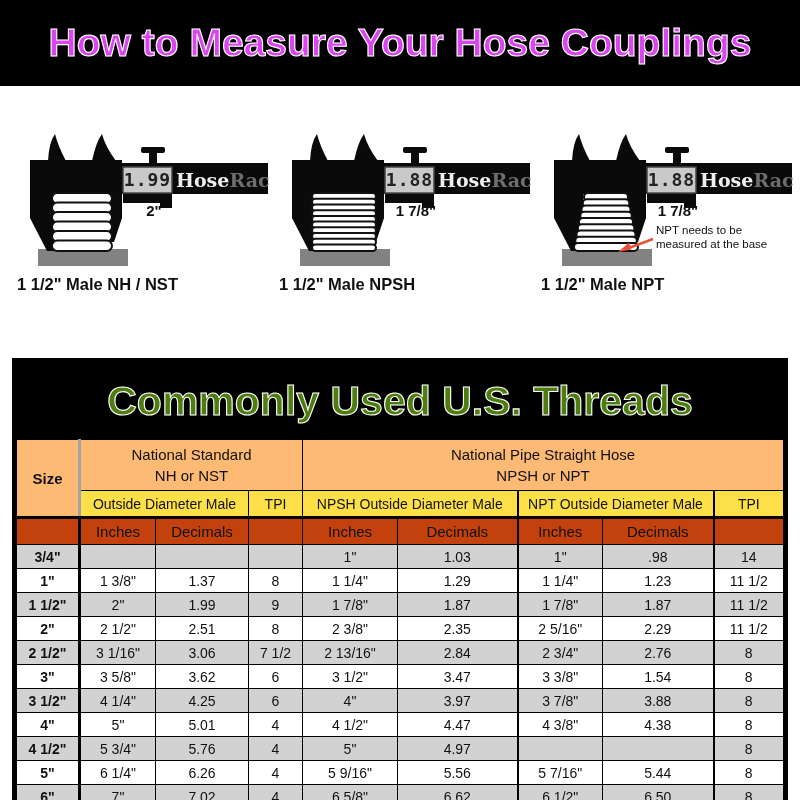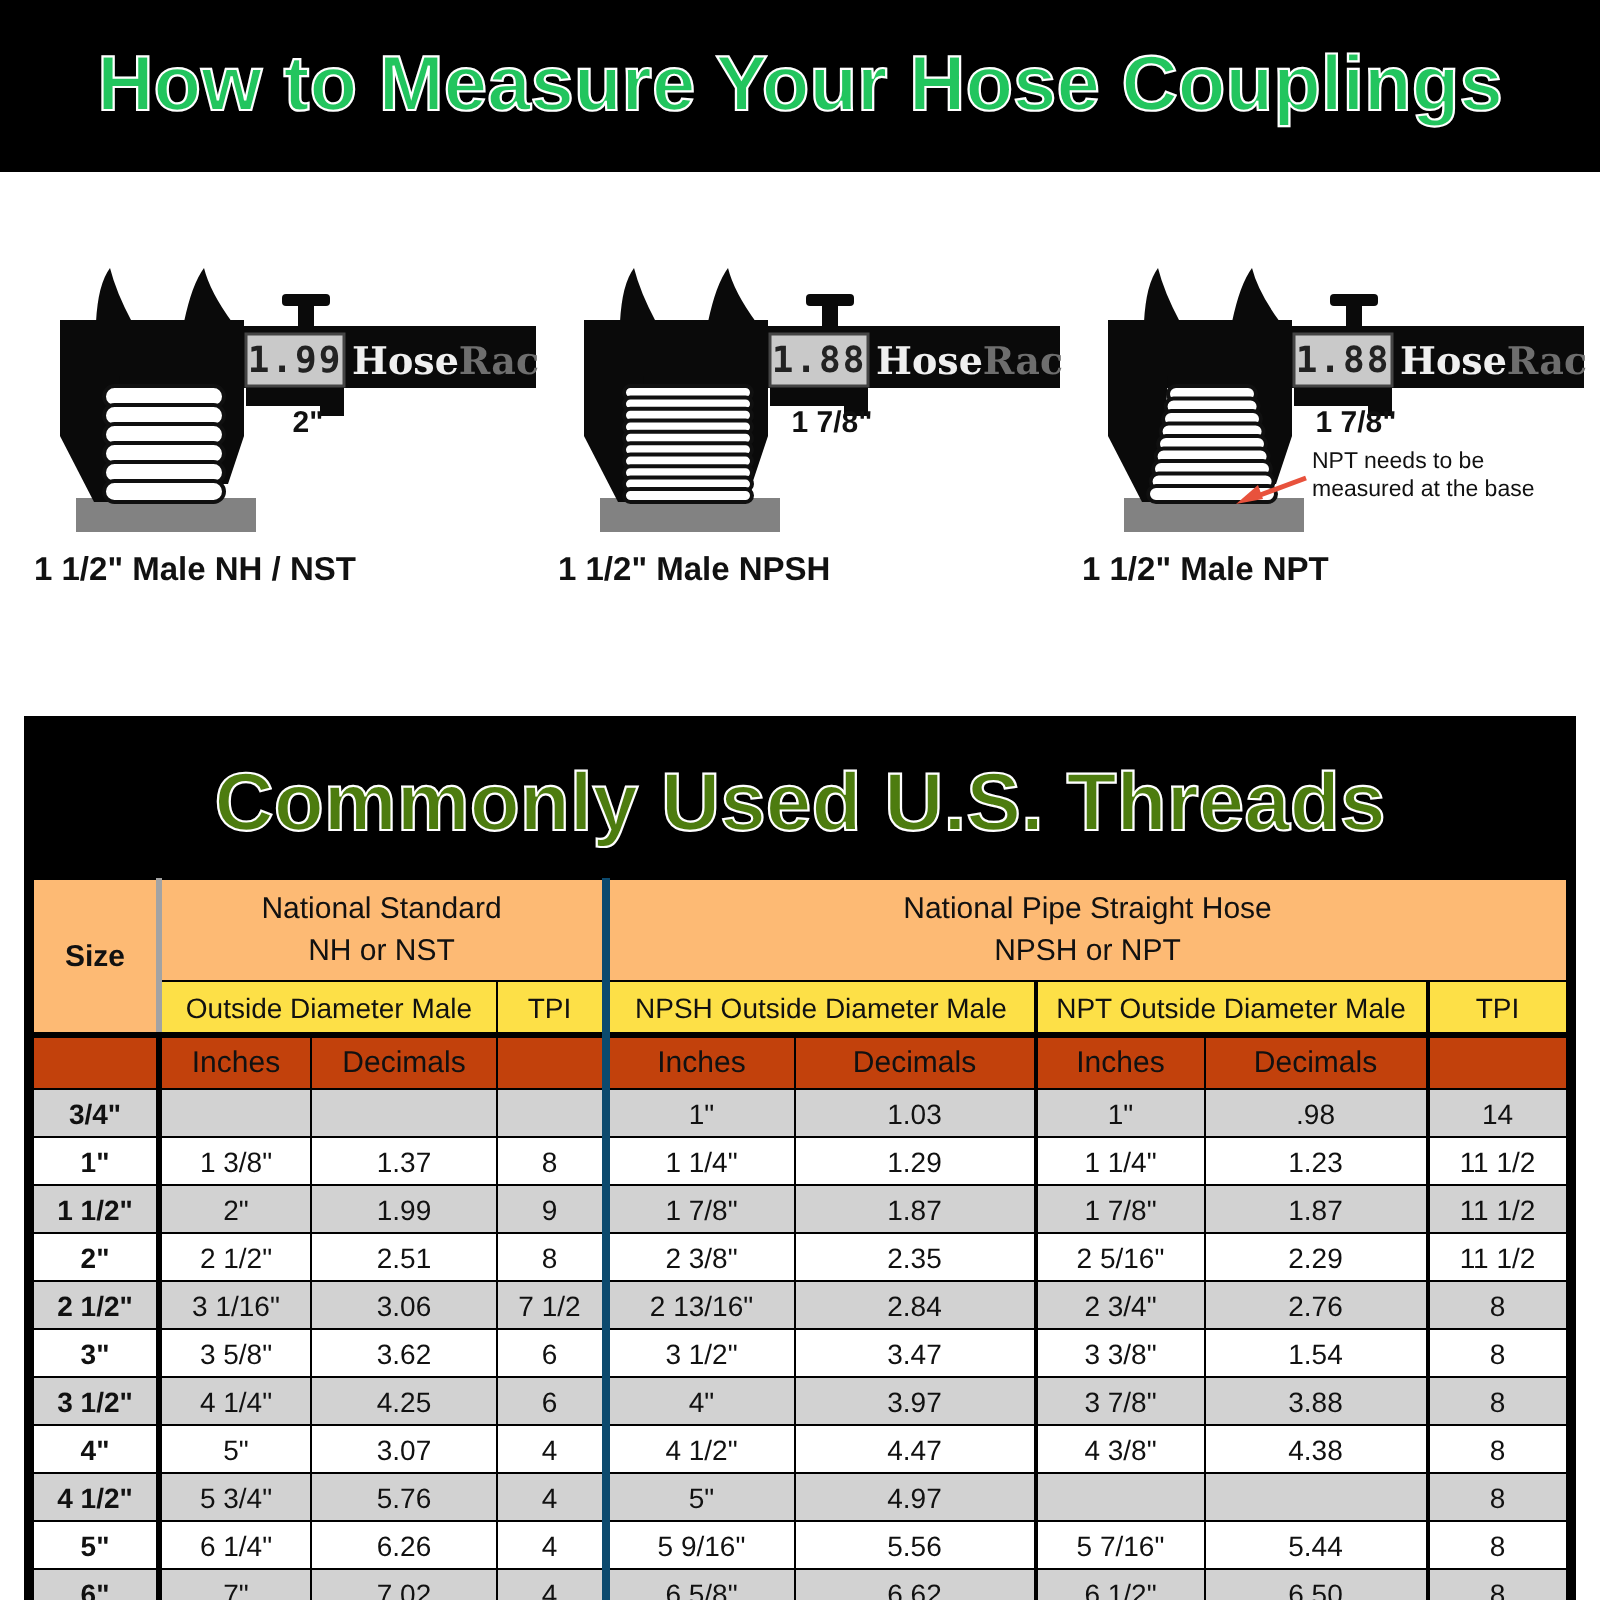--- a/index.html
+++ b/index.html
@@ -4,21 +4,21 @@
 <style>
   html,body{margin:0;padding:0}
   body{
     width:800px;height:800px;background:#fff;position:relative;overflow:hidden;
     font-family:"Liberation Sans",sans-serif;
   }
   .banner{
     height:86px;background:#000;display:flex;align-items:center;justify-content:center;
   }
   .banner h1{
-    margin:0;color:#22c55e;font-weight:bold;font-size:39px;letter-spacing:0;
+    margin:0;color:#d946ef;font-weight:bold;font-size:39px;letter-spacing:0;
     -webkit-text-stroke:1.1px #fff;white-space:nowrap;
   }
   .figs{display:flex;gap:6px;padding:0 14px;margin-top:44px}
   .fig{width:256px;height:172px;flex:0 0 auto}
   .fig svg{display:block}
   .twrap{margin:56px 12px 0}
   table{
     border-collapse:collapse;width:776px;table-layout:fixed;
     border:5px solid #000;
   }
@@ -29,21 +29,21 @@
   }
   .tbl-title{
     background:#000;color:#4d7c0f;height:76px;font-size:41px;font-weight:bold;
     -webkit-text-stroke:1.1px #fff;border:1px solid #000;
   }
   tr.h1 th{height:50px;font-size:15px;line-height:1.4;background:#fdba74}
   tr.h2 th{height:25px;background:#fde047;border-bottom:3px solid #000;font-size:14px}
   tr.h3 td{height:25px;font-size:15px;background:#c2410c}
   th.size-h{font-weight:bold;font-size:16px;border-right:3px solid #a3a3a3;border-bottom:3px solid #000;background:#fff}
   td.size-col{font-weight:bold;border-right:3px solid #000}
-  .b3{border-left:4px solid #0c4a6e}
+  .b3{border-left:1px solid #0c4a6e}
   .b2{border-left:2px solid #000}
   tbody tr.alt td{background:#d2d2d2}
   tbody tr td{background:#fff}
   tbody tr.alt td{background:#d2d2d2}
 </style>
 </head>
 <body>
 
 <header class="banner">
   <h1>How to Measure Your Hose Couplings</h1>
@@ -259,21 +259,21 @@
           <td>6</td>
           <td class="b3">4"</td>
           <td>3.97</td>
           <td class="b2">3 7/8"</td>
           <td>3.88</td>
           <td class="b2">8</td>
         </tr>
         <tr>
           <td class="size-col">4"</td>
           <td>5"</td>
-          <td>3.07</td>
+          <td>5.01</td>
           <td>4</td>
           <td class="b3">4 1/2"</td>
           <td>4.47</td>
           <td class="b2">4 3/8"</td>
           <td>4.38</td>
           <td class="b2">8</td>
         </tr>
         <tr class="alt">
           <td class="size-col">4 1/2"</td>
           <td>5 3/4"</td>

